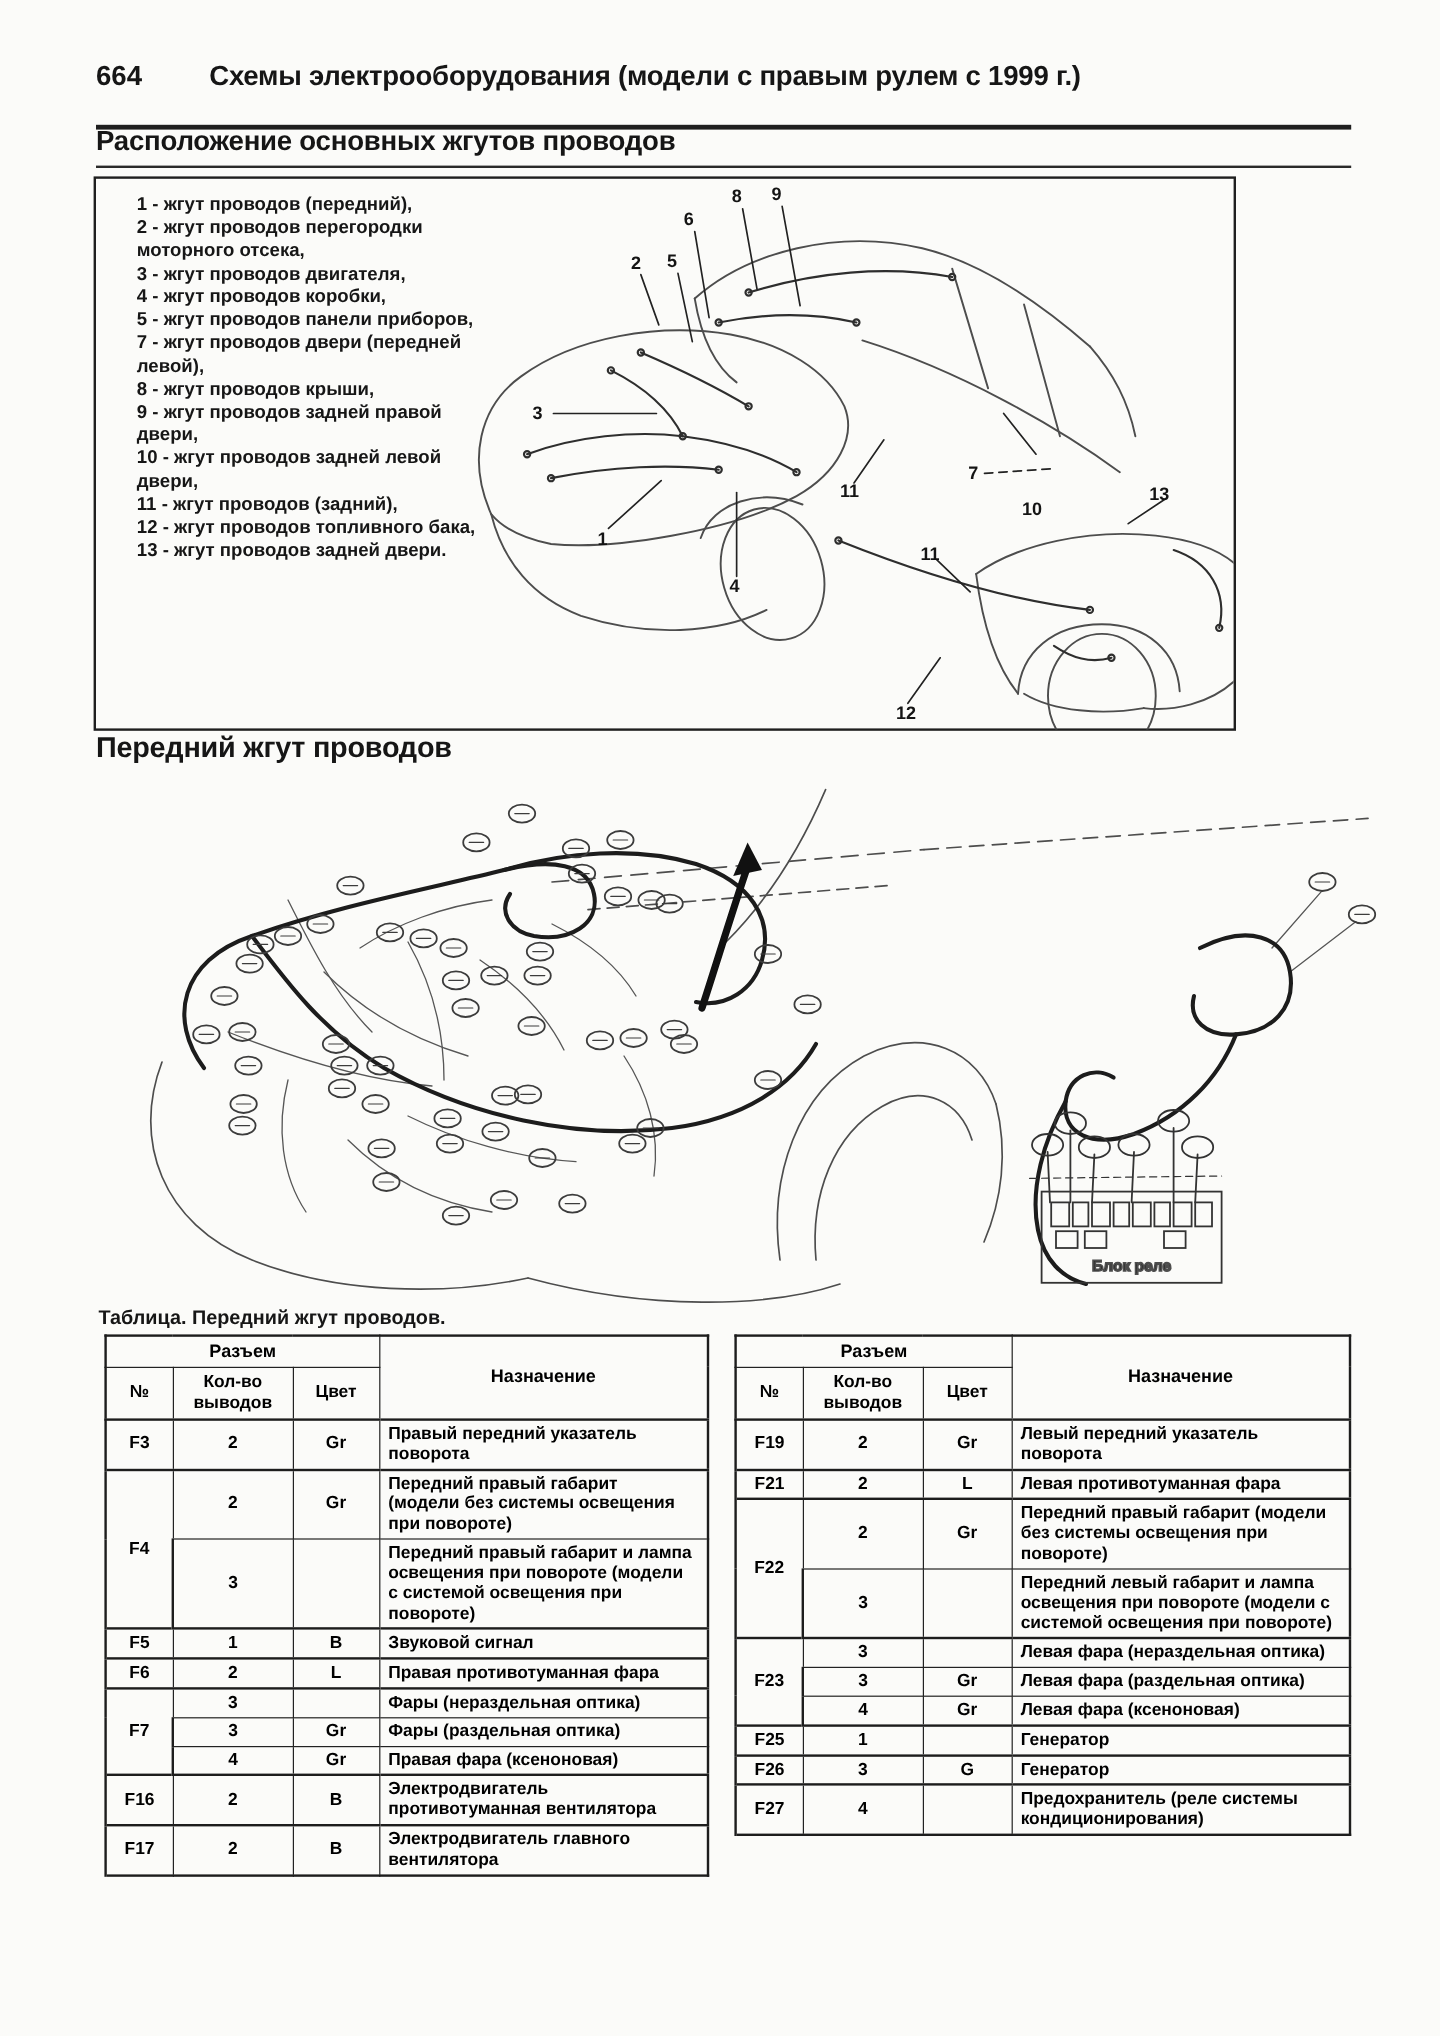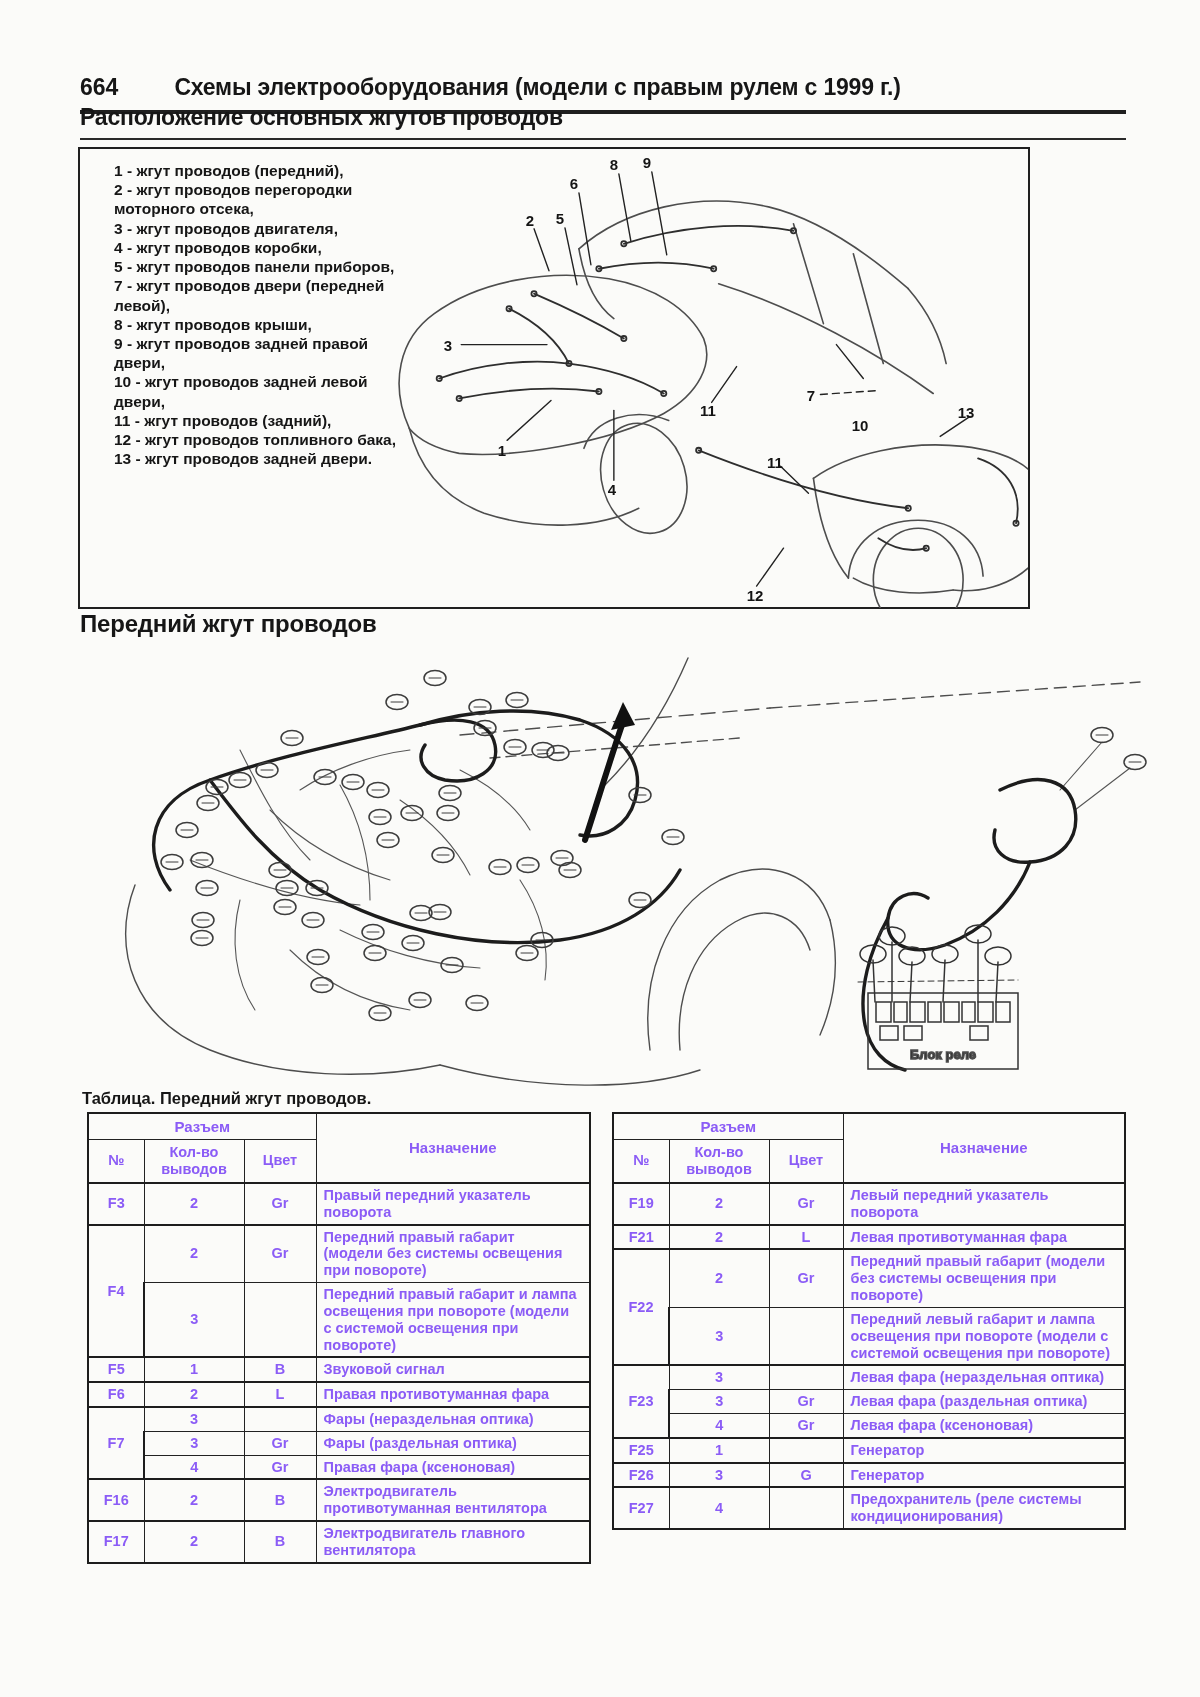--- a/index.html
+++ b/index.html
@@ -6,24 +6,24 @@
   .page{
     position:relative; width:1200px; height:1697px;
     background:#fbfbf9; color:#161616;
     font-family:"Liberation Sans", sans-serif;
     overflow:hidden;
   }
   
   .hdr{
     position:absolute; top:50px; left:80px; width:1046px;
     display:flex; align-items:baseline;
-    border-bottom:4px solid #1f1f1f; padding-bottom:9px;
+    border-bottom:4px solid #1f1f1f; padding-bottom:27px;
   }
   .hdr .pnum{font-size:23px; font-weight:bold;}
-  .hdr .ttl{font-size:23px; font-weight:bold; margin-left:56px; letter-spacing:-0.2px;margin-top:24px;}
+  .hdr .ttl{font-size:23px; font-weight:bold; margin-left:56px; letter-spacing:-0.2px;}
   
   .sec1h{
     position:absolute; top:104px; left:80px; width:1046px;
     font-size:23px; font-weight:bold; letter-spacing:-0.2px;
     border-bottom:2px solid #2a2a2a; padding-bottom:7px;
   }
   
   .fig1{
     position:absolute; top:147px; left:78px; width:952px; height:462px;
     border:2.5px solid #1f1f1f; box-sizing:border-box;
@@ -45,21 +45,21 @@
   
   .fig2{position:absolute; top:650px; left:40px; width:1120px; height:442px;}
   .fig2 svg{position:absolute; inset:0;}
   .relay-label{font:bold 13px "Liberation Sans",sans-serif; fill:#1c1c1c;}
   
   .tcap{position:absolute; top:1089px; left:82px; font-size:16.5px; font-weight:bold;}
   
   table.wt{
     position:absolute; top:1112px;
     border-collapse:collapse; table-layout:fixed;
-    font-size:14.5px; font-weight:bold; color:#8b5cf6;
+    font-size:14.5px; font-weight:bold; color:#000000;
     border:2.5px solid #1d1d1d;
   }
   table.wt.lt{left:87px;  width:502px;}
   table.wt.rt{left:612px; width:512px;}
   .wt th, .wt td{
     border:1.6px solid #222; line-height:1.16;
     padding:2px 4px; box-sizing:border-box;
   }
   .wt thead th{text-align:center; vertical-align:middle;}
   .wt .h-group{height:26px; font-size:15px;}

